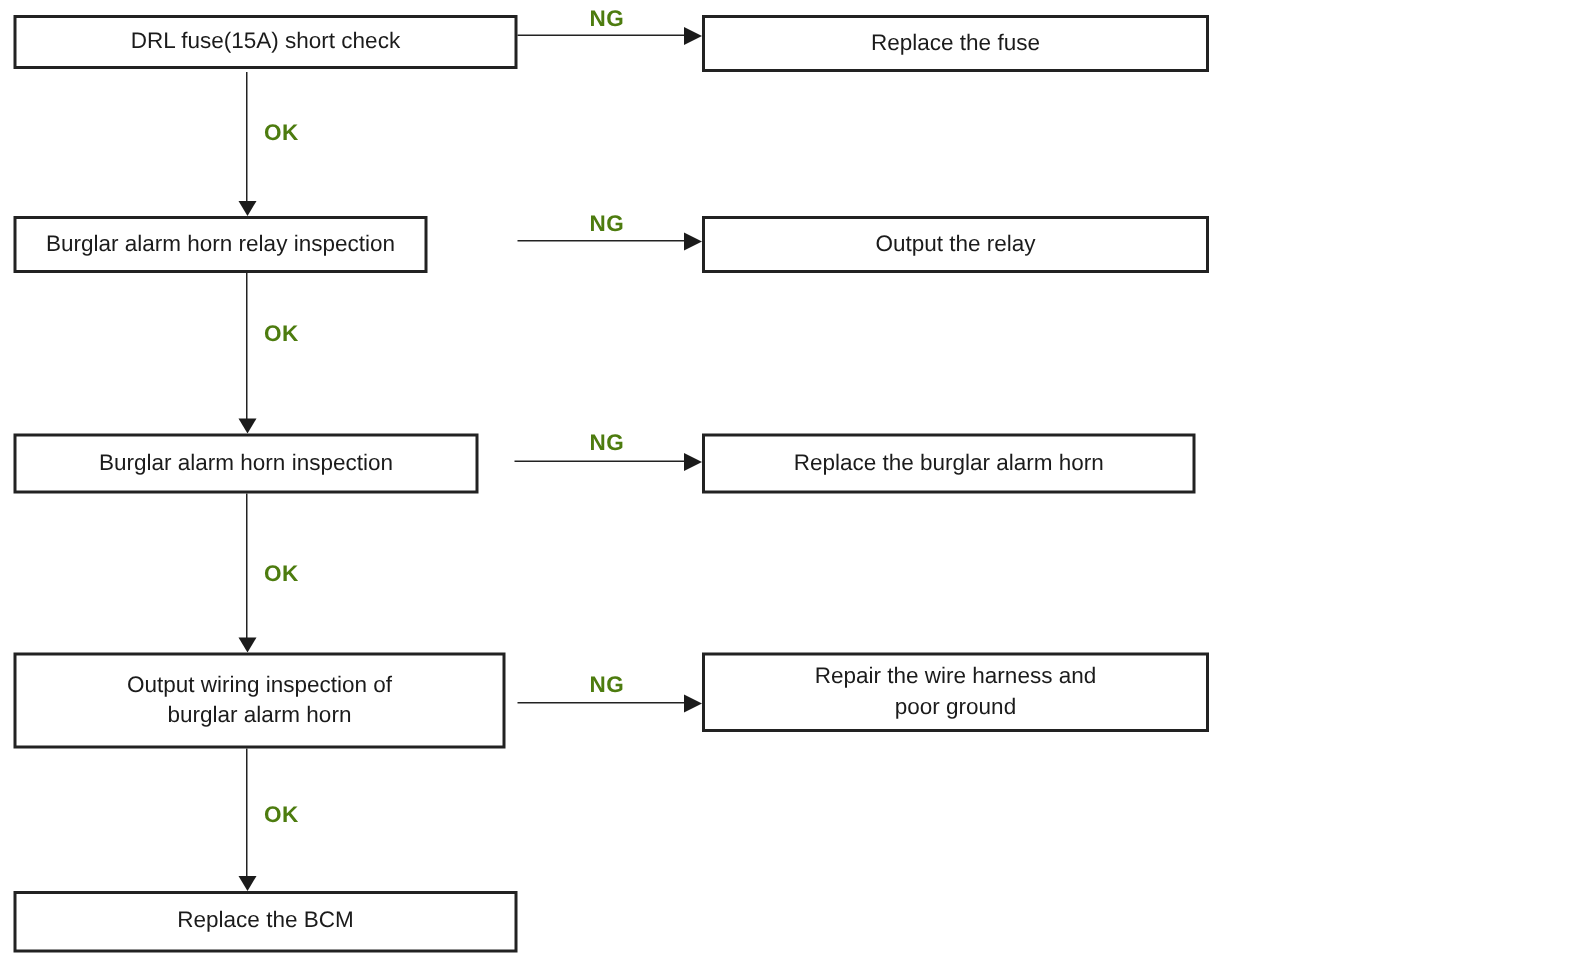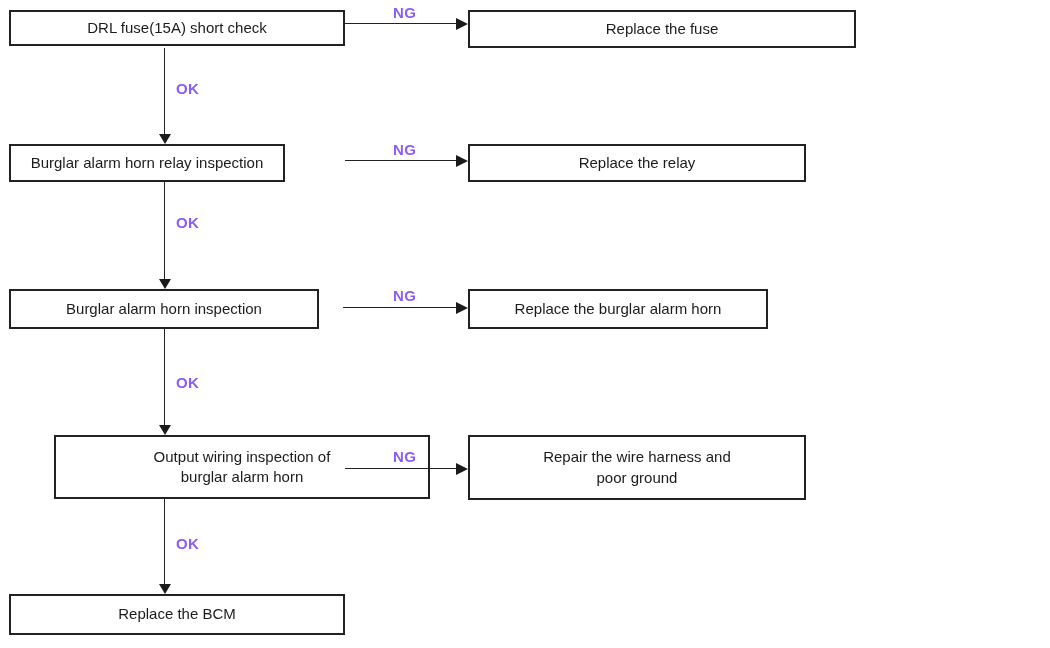--- a/index.html
+++ b/index.html
@@ -52,62 +52,62 @@
     width: 0;
     height: 0;
     border-left: 6px solid transparent;
     border-right: 6px solid transparent;
     border-top: 10px solid #1b1b1b;
   }
   .edge-label {
     position: absolute;
     font-size: 15px;
     font-weight: bold;
-    color: #8b5cf6;
+    color: #4d7c0f;
     letter-spacing: 0.3px;
   }
 </style>
 </head>
 <body>
 
 <div class="canvas">
 
   <div class="box" style="left:9px; top:10px; width:336px; height:36px;">DRL fuse(15A) short check</div>
   <div class="edge-h" style="left:345px; top:23px; width:112px;"></div>
   <div class="arrowhead-right" style="left:456px; top:18px;"></div>
   <div class="edge-label" style="left:393px; top:4px;">NG</div>
-  <div class="box" style="left:468px; top:10px; width:388px; height:38px;">Replace the fuse</div>
+  <div class="box" style="left:468px; top:10px; width:338px; height:38px;">Replace the fuse</div>
   <div class="edge-v" style="left:164px; top:48px; height:87px;"></div>
   <div class="arrowhead-down" style="left:159px; top:134px;"></div>
   <div class="edge-label" style="left:176px; top:80px;">OK</div>
 
   <div class="box" style="left:9px; top:144px; width:276px; height:38px;">Burglar alarm horn relay inspection</div>
   <div class="edge-h" style="left:345px; top:160px; width:112px;"></div>
   <div class="arrowhead-right" style="left:456px; top:155px;"></div>
   <div class="edge-label" style="left:393px; top:141px;">NG</div>
-  <div class="box" style="left:468px; top:144px; width:338px; height:38px;">Replace the relay</div>
+  <div class="box" style="left:468px; top:144px; width:338px; height:38px;">Output the relay</div>
   <div class="edge-v" style="left:164px; top:182px; height:98px;"></div>
   <div class="arrowhead-down" style="left:159px; top:279px;"></div>
   <div class="edge-label" style="left:176px; top:214px;">OK</div>
 
   <div class="box" style="left:9px; top:289px; width:310px; height:40px;">Burglar alarm horn inspection</div>
   <div class="edge-h" style="left:343px; top:307px; width:114px;"></div>
   <div class="arrowhead-right" style="left:456px; top:302px;"></div>
   <div class="edge-label" style="left:393px; top:287px;">NG</div>
-  <div class="box" style="left:468px; top:289px; width:300px; height:40px;">Replace the burglar alarm horn</div>
+  <div class="box" style="left:468px; top:289px; width:329px; height:40px;">Replace the burglar alarm horn</div>
   <div class="edge-v" style="left:164px; top:329px; height:97px;"></div>
   <div class="arrowhead-down" style="left:159px; top:425px;"></div>
   <div class="edge-label" style="left:176px; top:374px;">OK</div>
 
-  <div class="box" style="left:9px; top:435px; width:376px; height:64px;margin-left:45px;">Output wiring inspection of
+  <div class="box" style="left:9px; top:435px; width:328px; height:64px;">Output wiring inspection of
 burglar alarm horn</div>
   <div class="edge-h" style="left:345px; top:468px; width:112px;"></div>
   <div class="arrowhead-right" style="left:456px; top:463px;"></div>
   <div class="edge-label" style="left:393px; top:448px;">NG</div>
-  <div class="box" style="left:468px; top:435px; width:338px; height:65px;">Repair the wire harness and
+  <div class="box" style="left:468px; top:435px; width:338px; height:53px;">Repair the wire harness and
 poor ground</div>
   <div class="edge-v" style="left:164px; top:499px; height:86px;"></div>
   <div class="arrowhead-down" style="left:159px; top:584px;"></div>
   <div class="edge-label" style="left:176px; top:535px;">OK</div>
 
   <div class="box" style="left:9px; top:594px; width:336px; height:41px;">Replace the BCM</div>
 
 </div>
 
 </body></html>

